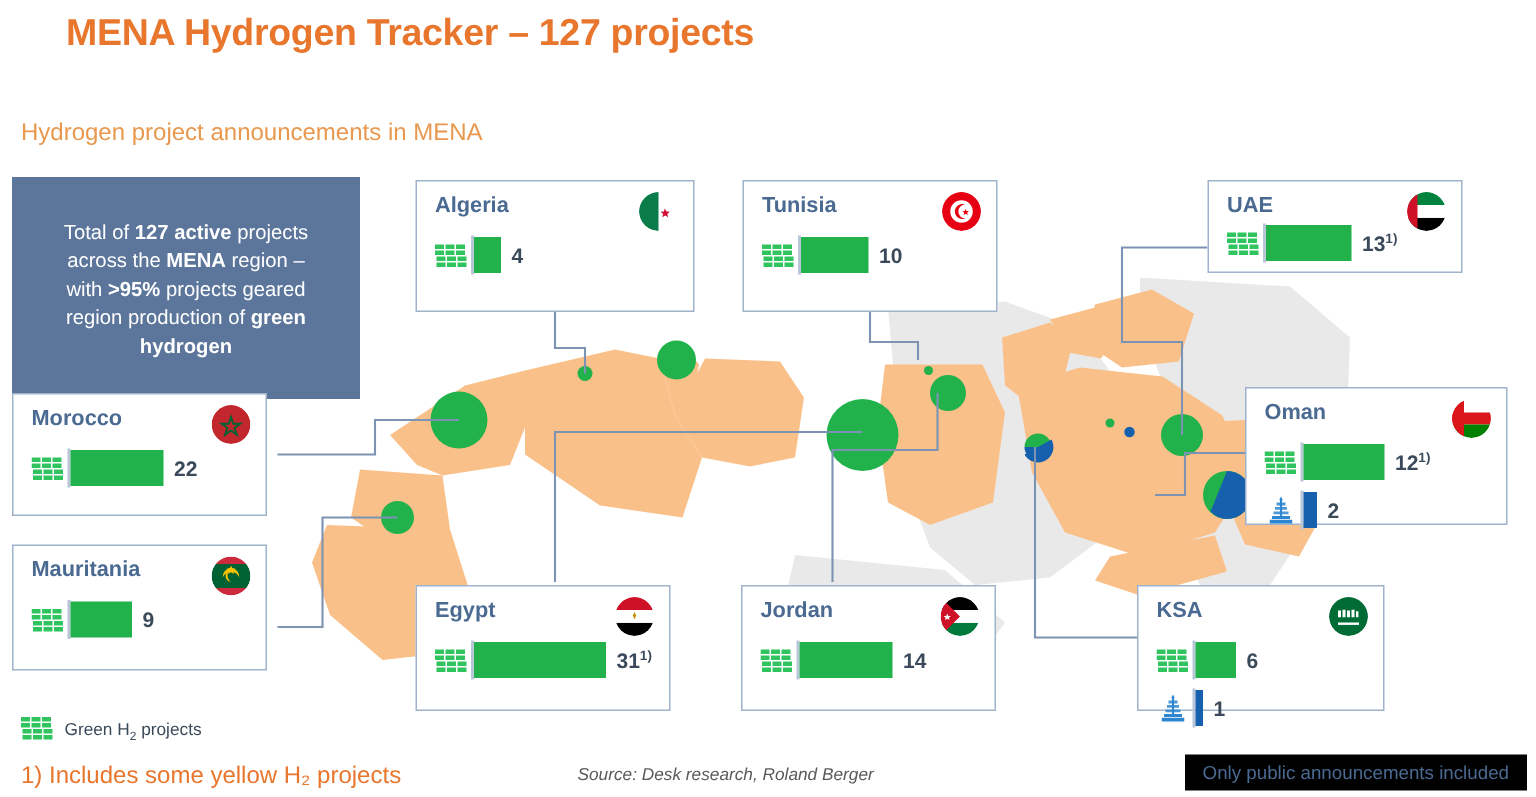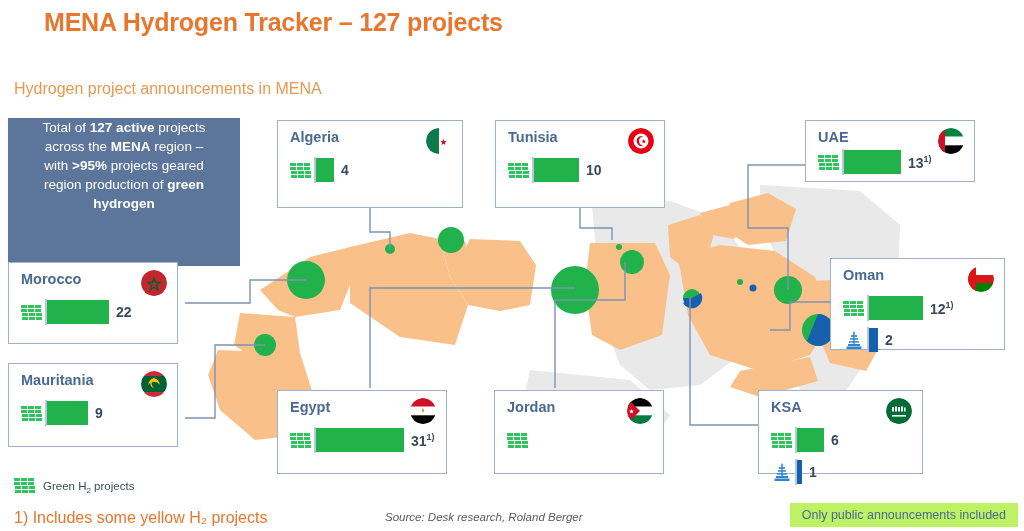--- a/index.html
+++ b/index.html
@@ -21,21 +21,21 @@
   }
   .subtitle{
     position:absolute;left:14px;top:80px;
     font-size:16px;color:#E8984F;white-space:nowrap;
   }
 
   
   .summary{
     position:absolute;left:8px;top:118px;width:232px;height:148px;
     background:#5B759B;color:#ffffff;
-    display:flex;justify-content:center;
+    display:flex;align-items:center;justify-content:center;
     text-align:center;padding:0 12px;box-sizing:border-box;
     font-size:13.5px;line-height:19px;
   }
   .summary b{font-weight:bold;}
 
   
   .map-wrap{position:absolute;left:200px;top:185px;width:700px;height:260px;}
   .map-wrap svg{display:block;}
 
   
@@ -75,21 +75,21 @@
   .footnote{
     position:absolute;left:14px;top:509px;
     font-size:16px;color:#E8762D;white-space:nowrap;
   }
   .source{
     position:absolute;left:385px;top:511px;
     font-size:11.5px;font-style:italic;color:#5A5A5A;white-space:nowrap;
   }
   .pubbox{
     position:absolute;right:6px;top:503px;
-    background:#bef264;color:#4A6A92;font-size:12.5px;
+    background:#000000;color:#4A6A92;font-size:12.5px;
     padding:5px 12px;white-space:nowrap;
   }
   sub{font-size:8px;}
 </style>
 </head>
 <body>
 
 <div id="root">
 
   <div class="title">MENA Hydrogen Tracker – 127 projects</div>
@@ -539,20 +539,25 @@
                 <rect x="7" y="5" width="6" height="3"></rect>
                 <rect x="14" y="5" width="6" height="3"></rect>
                 <rect x="1" y="9" width="6" height="3"></rect>
                 <rect x="8" y="9" width="6" height="3"></rect>
                 <rect x="15" y="9" width="6" height="3"></rect>
                 <rect x="1" y="13" width="6" height="3"></rect>
                 <rect x="8" y="13" width="6" height="3"></rect>
                 <rect x="15" y="13" width="6" height="3"></rect>
               </g>
             </svg>
+        </span>
+        <span class="bar-holder">
+          <span class="axis"></span>
+          <span class="bar green" style="width:62px"></span>
+          <span class="val">14</span>
         </span>
       </div>
     </div>
   </div>
 
   <div class="card" style="left:758px;top:390px;width:165px;height:84px;">
     <div class="cname">KSA</div>
     <div class="flag">
       <svg width="26" height="26" viewBox="0 0 26 26">
           <circle cx="13" cy="13" r="13" fill="#006C35"></circle>

